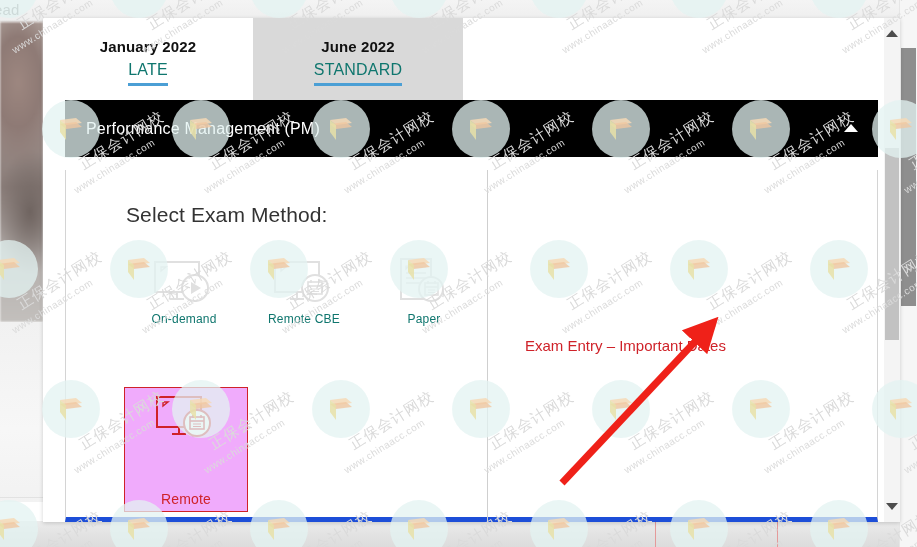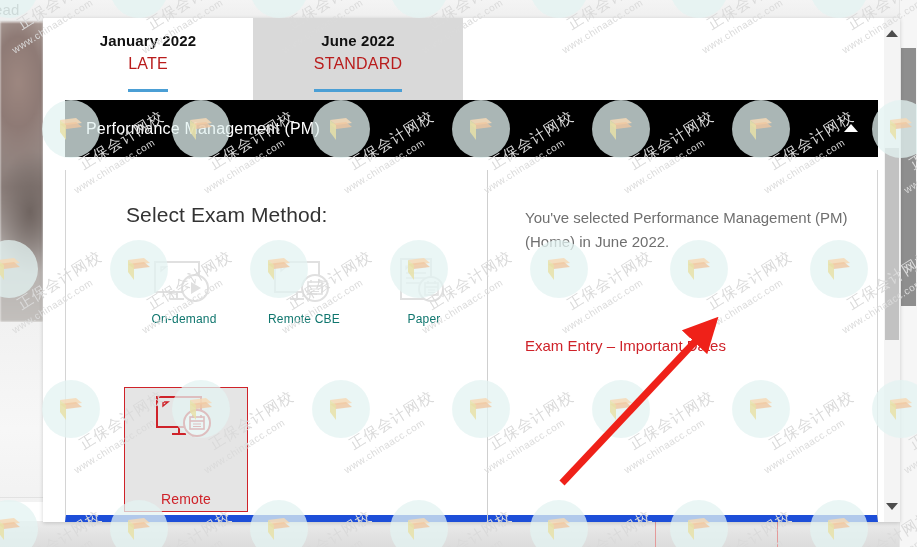--- a/index.html
+++ b/index.html
@@ -126,22 +126,22 @@
   .tab.inactive { background: #d9d9d9; }
   .tab-title {
     font-size: 15px;
     font-weight: bold;
     color: #111111;
     margin-bottom: 6px;
     letter-spacing: .1px;
   }
   .tab-sub {
     font-size: 16px;
-    color: #b91c1c;
-    padding-bottom: 16px;
+    color: #0f766e;
+    padding-bottom: 4px;
     border-bottom: 3px solid #4b9fd5;
     letter-spacing: .2px;
   }
   .tabs-filler { flex: 1; background: #ffffff; }
 
   
   .subject-bar {
     position: absolute;
     left: 22px; top: 82px;
     width: 813px; height: 57px;
@@ -165,21 +165,21 @@
     cursor: pointer;
   }
 
   
   .body-panel {
     position: absolute;
     left: 22px; top: 152px;
     width: 813px; height: 352px;
     border-left: 1px solid #d4d4d4;
     border-right: 1px solid #d4d4d4;
-    border-bottom: 7px solid #1d4ed8;
+    border-bottom: 5px solid #1d4ed8;
     background: #ffffff;
     box-sizing: border-box;
   }
   .panel-divider {
     position: absolute;
     left: 421px; top: 0;
     width: 1px; height: 352px;
     background: #cfcfcf;
   }
 
@@ -218,21 +218,21 @@
     position: absolute;
     left: 58px; top: 217px;
     width: 124px; height: 125px;
     border: 1px solid #cf2229;
     display: flex;
     flex-direction: column;
     align-items: center;
     justify-content: center;
     cursor: pointer;
     box-sizing: border-box;
-    background: #e5e5e5;
+    background: #f0abfc;
     gap: 36px;
   }
   .remote-card .method-label { color: #cf2229; margin-top: 10px; font-size: 14px; }
 
   
   .right-col { position: absolute; left: 422px; top: 0; width: 391px; height: 352px; }
   .selection-text {
     position: absolute;
     left: 37px; top: 36px;
     width: 345px;
@@ -453,21 +453,20 @@
               <path d="M35 28 l14 0" stroke="#cf2229" stroke-width="1.6"></path>
               <path d="M38 22 l0 3 M46 22 l0 3" stroke="#cf2229" stroke-width="1.6"></path>
               <path d="M38 31 l8 0 M38 33.5 l8 0" stroke="#cf2229" stroke-width="1.2"></path>
             </svg>
           </span>
           <span class="method-label">Remote</span>
         </div>
       </div>
 
       <div class="right-col">
-        <div class="selection-text">You've selected Performance Management (PM) (Home) in June 2022.</div>
         <a class="important-dates">Exam Entry – Important Dates</a>
       </div>
     </div>
 
     <div class="modal-scroll-track">
       <span class="modal-scroll-arrow up"></span>
       <div class="modal-scroll-thumb"></div>
       <span class="modal-scroll-arrow down"></span>
     </div>
   </div>

